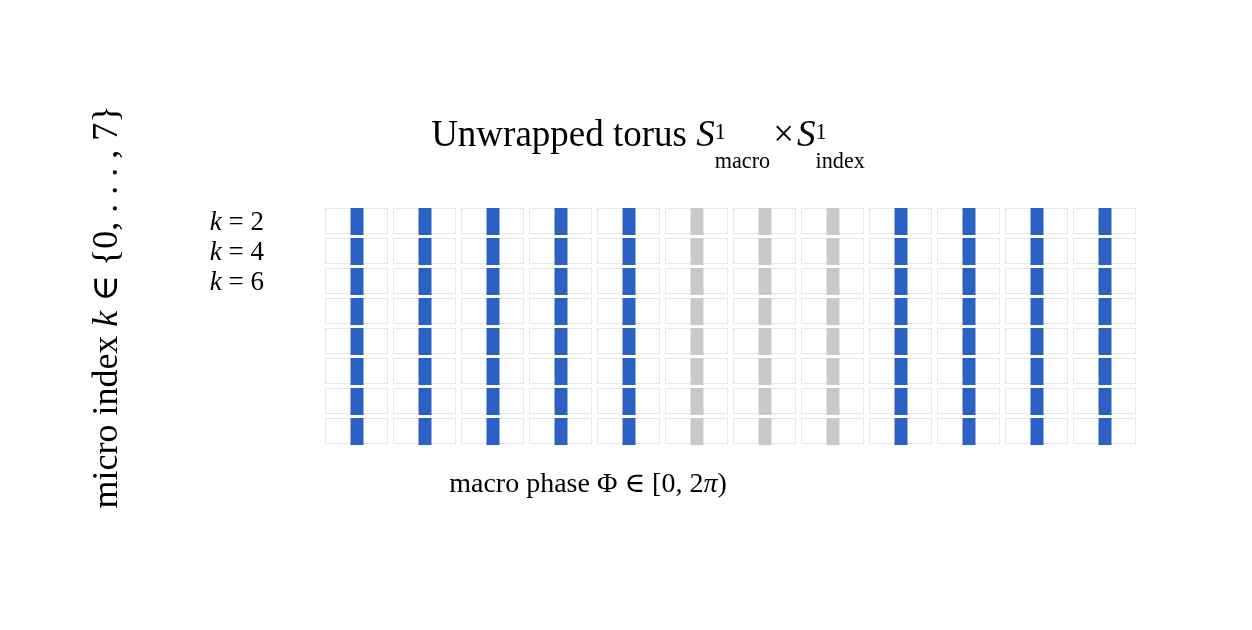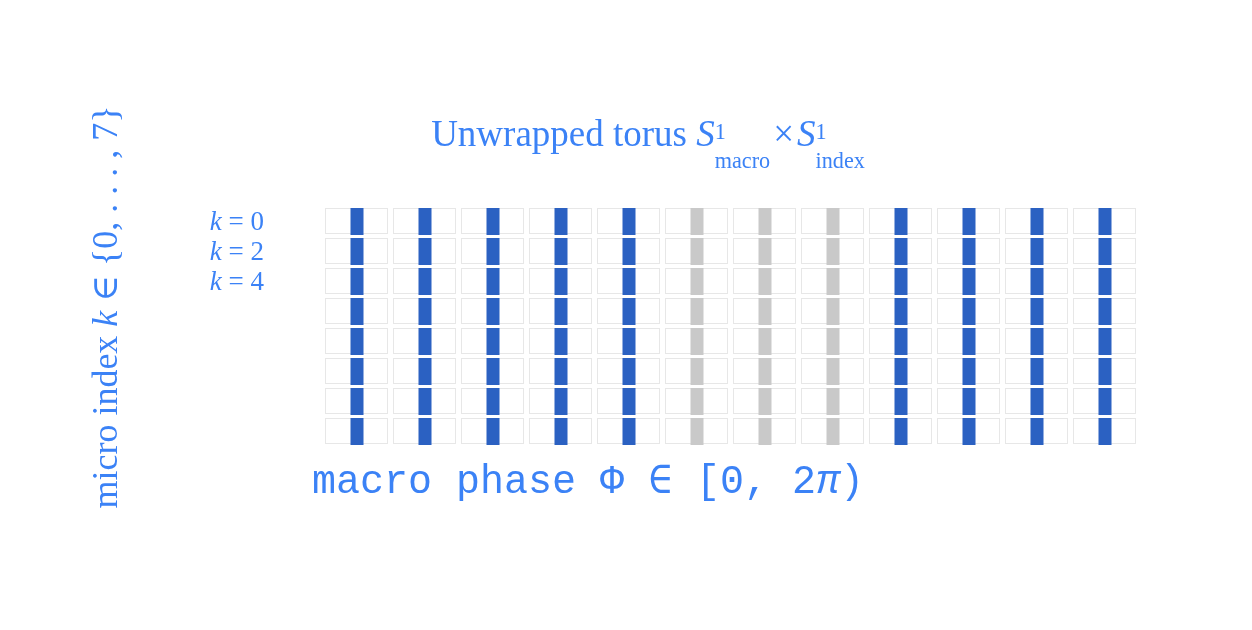--- a/index.html
+++ b/index.html
@@ -7,21 +7,21 @@
     padding: 0;
     background: #ffffff;
   }
   .fig {
     position: relative;
     width: 1252px;
     height: 630px;
     background: #ffffff;
     overflow: hidden;
     font-family: "Liberation Serif", "DejaVu Serif", serif;
-    color: #3b82f6;
+    color: #000000;
   }
   .it { font-style: italic; }
 
   
   .title {
     position: absolute;
     left: 648px;
     top: 112px;
     transform: translateX(-50%);
     font-size: 37px;
@@ -89,24 +89,23 @@
     transform: translateX(-50%);
     width: 13px;
   }
 
   
   .xlabel {
     position: absolute;
     left: 588px;
     top: 460px;
     transform: translateX(-50%);
-    font-size: 40px;
+    font-size: 28px;
     line-height: 46px;
     white-space: nowrap;
-    font-family: Liberation Mono, monospace;
   }
 </style>
 </head>
 <body>
 
 <div class="fig">
 
   <div class="title">
     <span>Unwrapped torus </span><span class="it">S</span><span class="supsub">
         <span class="ss-top">1</span>
@@ -115,23 +114,23 @@
         <span class="ss-top">1</span>
         <span class="ss-bot">index</span>
       </span>
   </div>
 
   <div class="ylabel">
     <span>micro index </span><span class="it">k</span><span> ∈ {0, . . . , 7}</span>
   </div>
 
   <div class="row-labels">
-      <div class="row-label"><span class="it">k</span> = 0</div>
       <div class="row-label"><span class="it">k</span> = 2</div>
       <div class="row-label"><span class="it">k</span> = 4</div>
+      <div class="row-label"><span class="it">k</span> = 6</div>
     </div>
 
   <div class="grid">
       <div class="cell">
         <div class="bar" style="background: rgb(43, 97, 194);"></div>
       </div>
       <div class="cell">
         <div class="bar" style="background: rgb(43, 97, 194);"></div>
       </div>
       <div class="cell">

